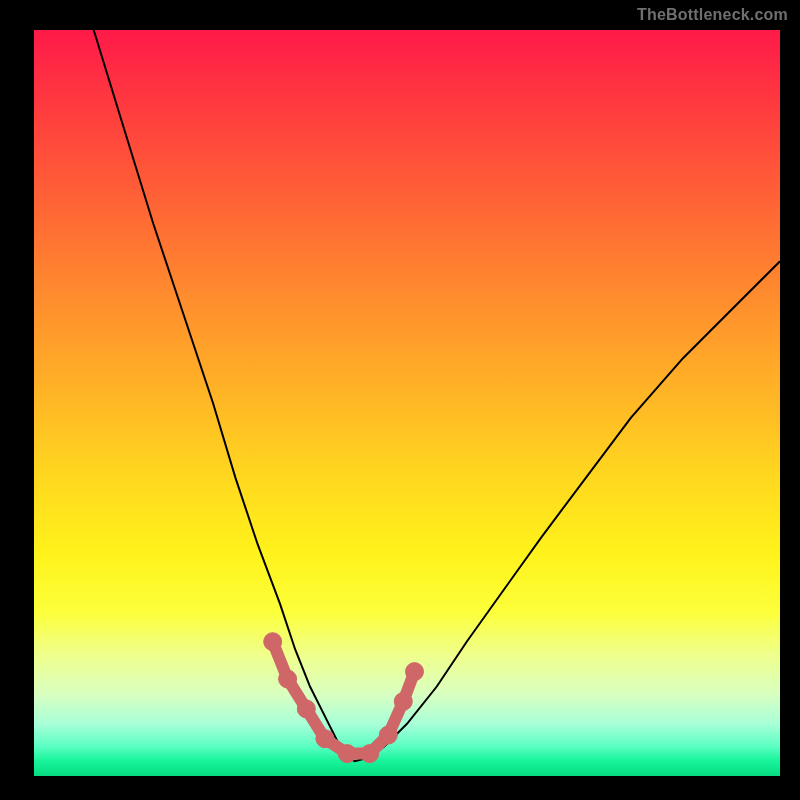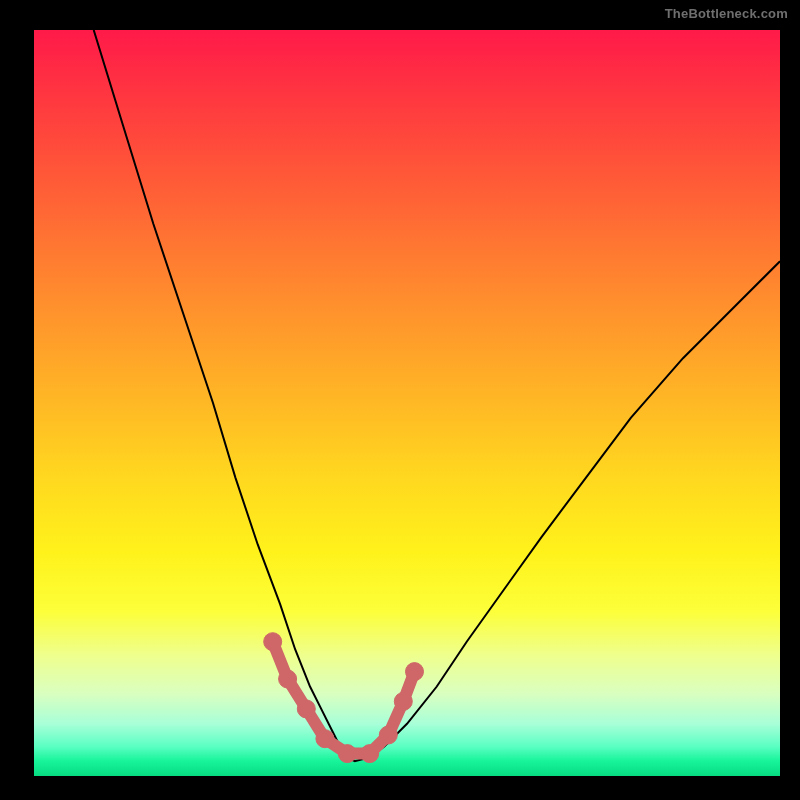--- a/index.html
+++ b/index.html
@@ -40,21 +40,21 @@
       #5cffc3 96%,
       #17f49a 98%,
       #07db82 100%
     );
   }
   .watermark {
     position: absolute;
     top: 6px;
     right: 12px;
     color: #6f6f6f;
-    font-size: 13px;
+    font-size: 16px;
     font-weight: 600;
     letter-spacing: 0.2px;
     user-select: none;
   }
   svg {
     position: absolute;
     left: 0;
     top: 0;
   }
   .curve {

